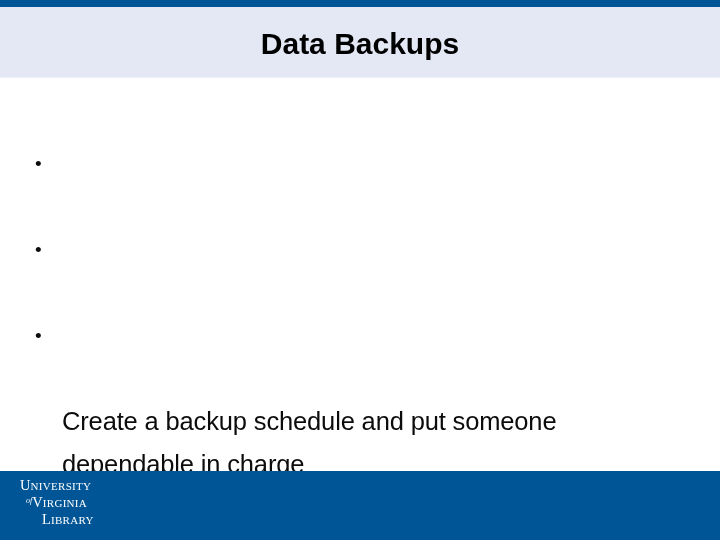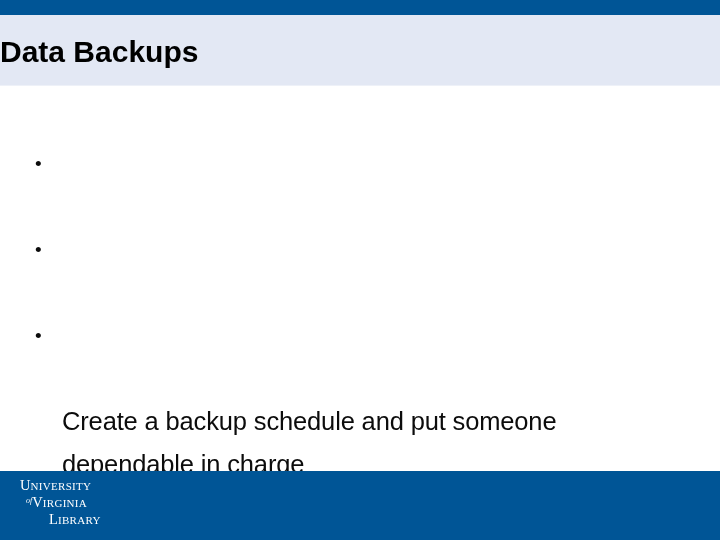--- a/index.html
+++ b/index.html
@@ -29,26 +29,27 @@
     top: 0;
     width: 720px;
     height: 15px;
     background: #005596;
   }
 
   
   .title-band {
     position: absolute;
     left: 0;
-    top: 15px;
+    top: 7px;
     width: 720px;
     height: 71px;
     background: #e3e8f4;
     display: flex;
     align-items: center;
+    justify-content: center;
   }
   .title-band::after {
     content: "";
     position: absolute;
     left: 0;
     bottom: 0;
     width: 720px;
     height: 1px;
     background: #eef1f8;
   }
@@ -135,21 +136,21 @@
   .logo-line .cap {
     font-size: 14.5px;
     letter-spacing: 0.1px;
   }
   .logo-line .sc {
     font-size: 11px;
     letter-spacing: 0.3px;
   }
   .logo-line-1 { margin-left: 0px; }
   .logo-line-2 { margin-left: 6px; margin-top: 1px; }
-  .logo-line-3 { margin-left: 29px; margin-top: 1px; }
+  .logo-line-3 { margin-left: 22px; margin-top: 1px; }
   .logo-of {
     font-family: "Liberation Serif", serif;
     font-style: italic;
     font-size: 8px;
     vertical-align: 4px;
     letter-spacing: 0;
     margin-right: 0px;
   }
 </style>
 </head>

